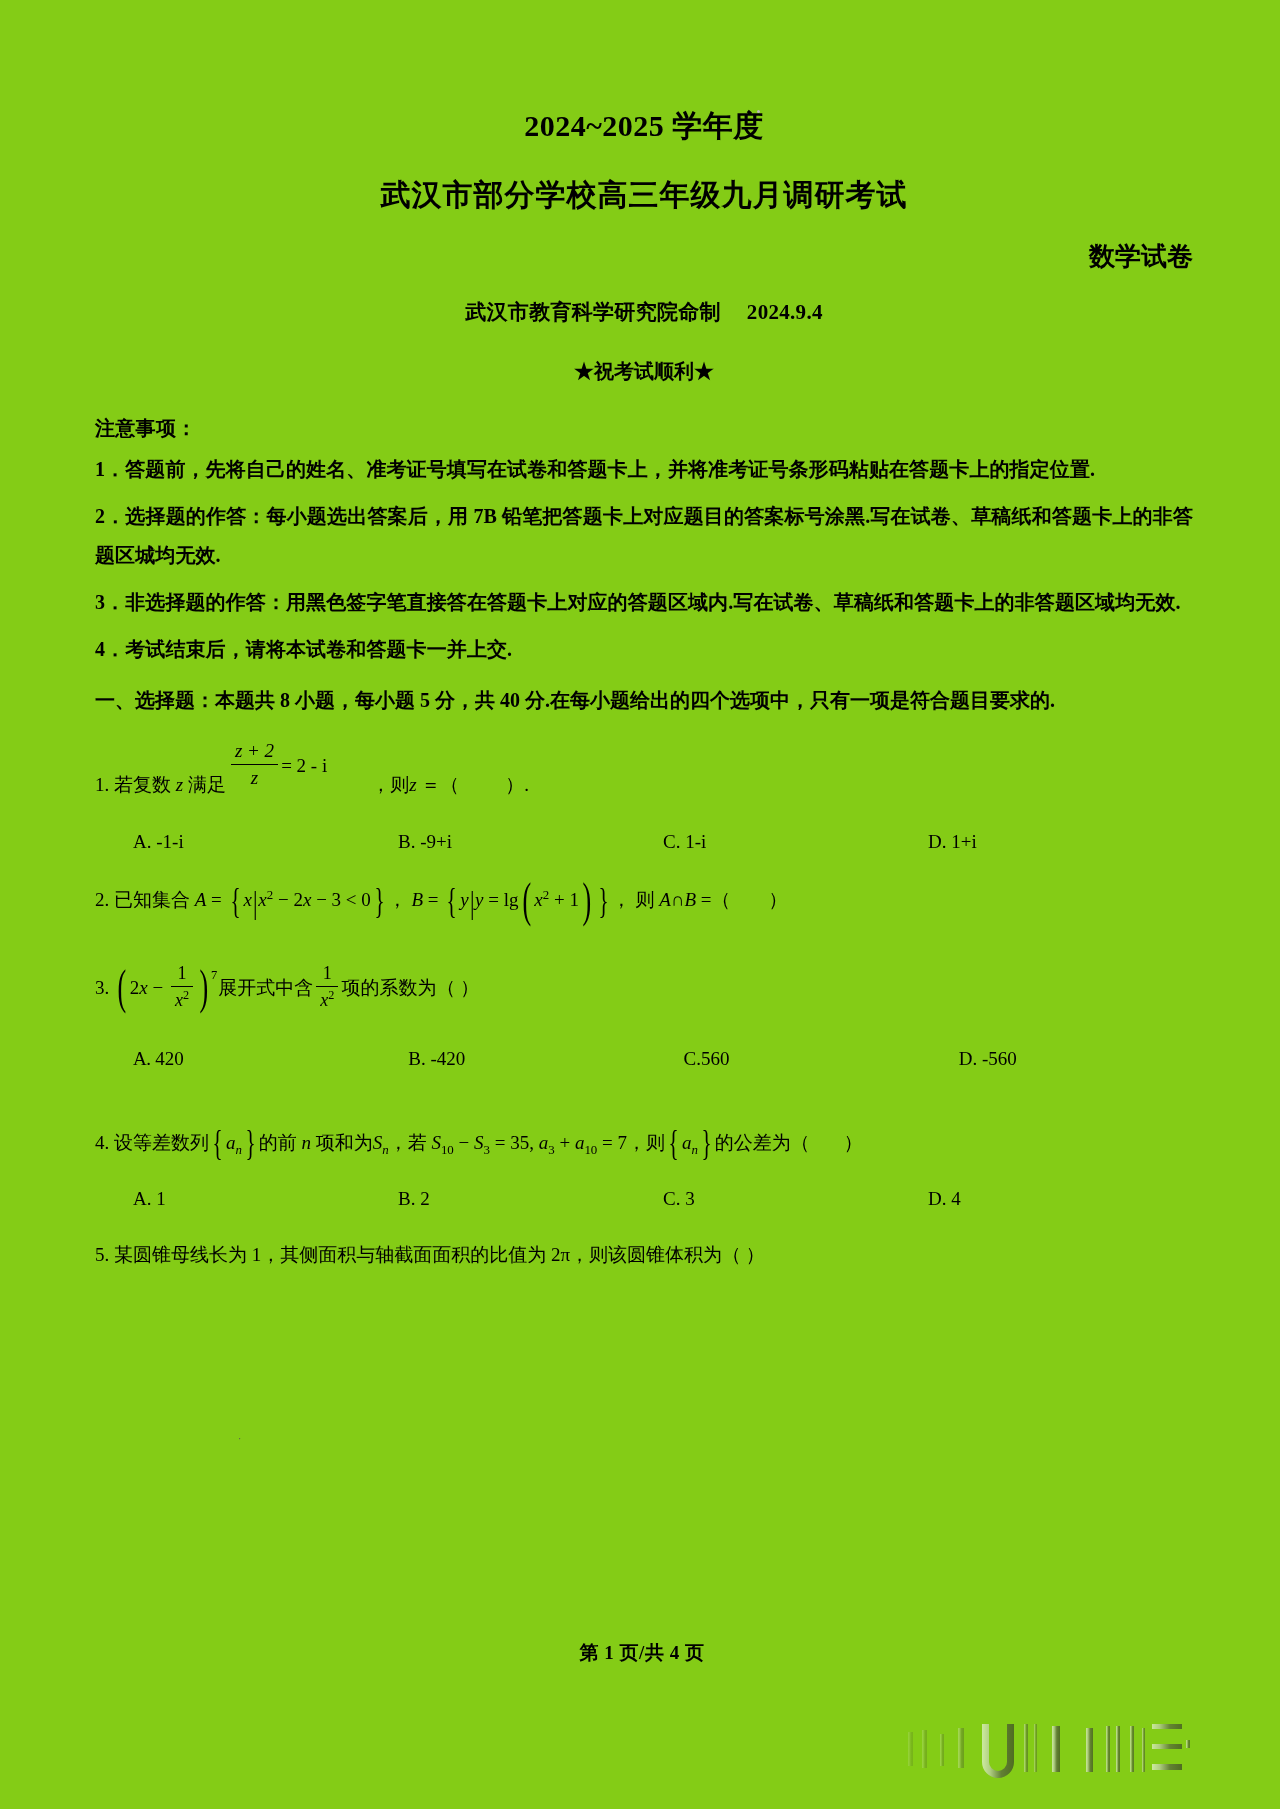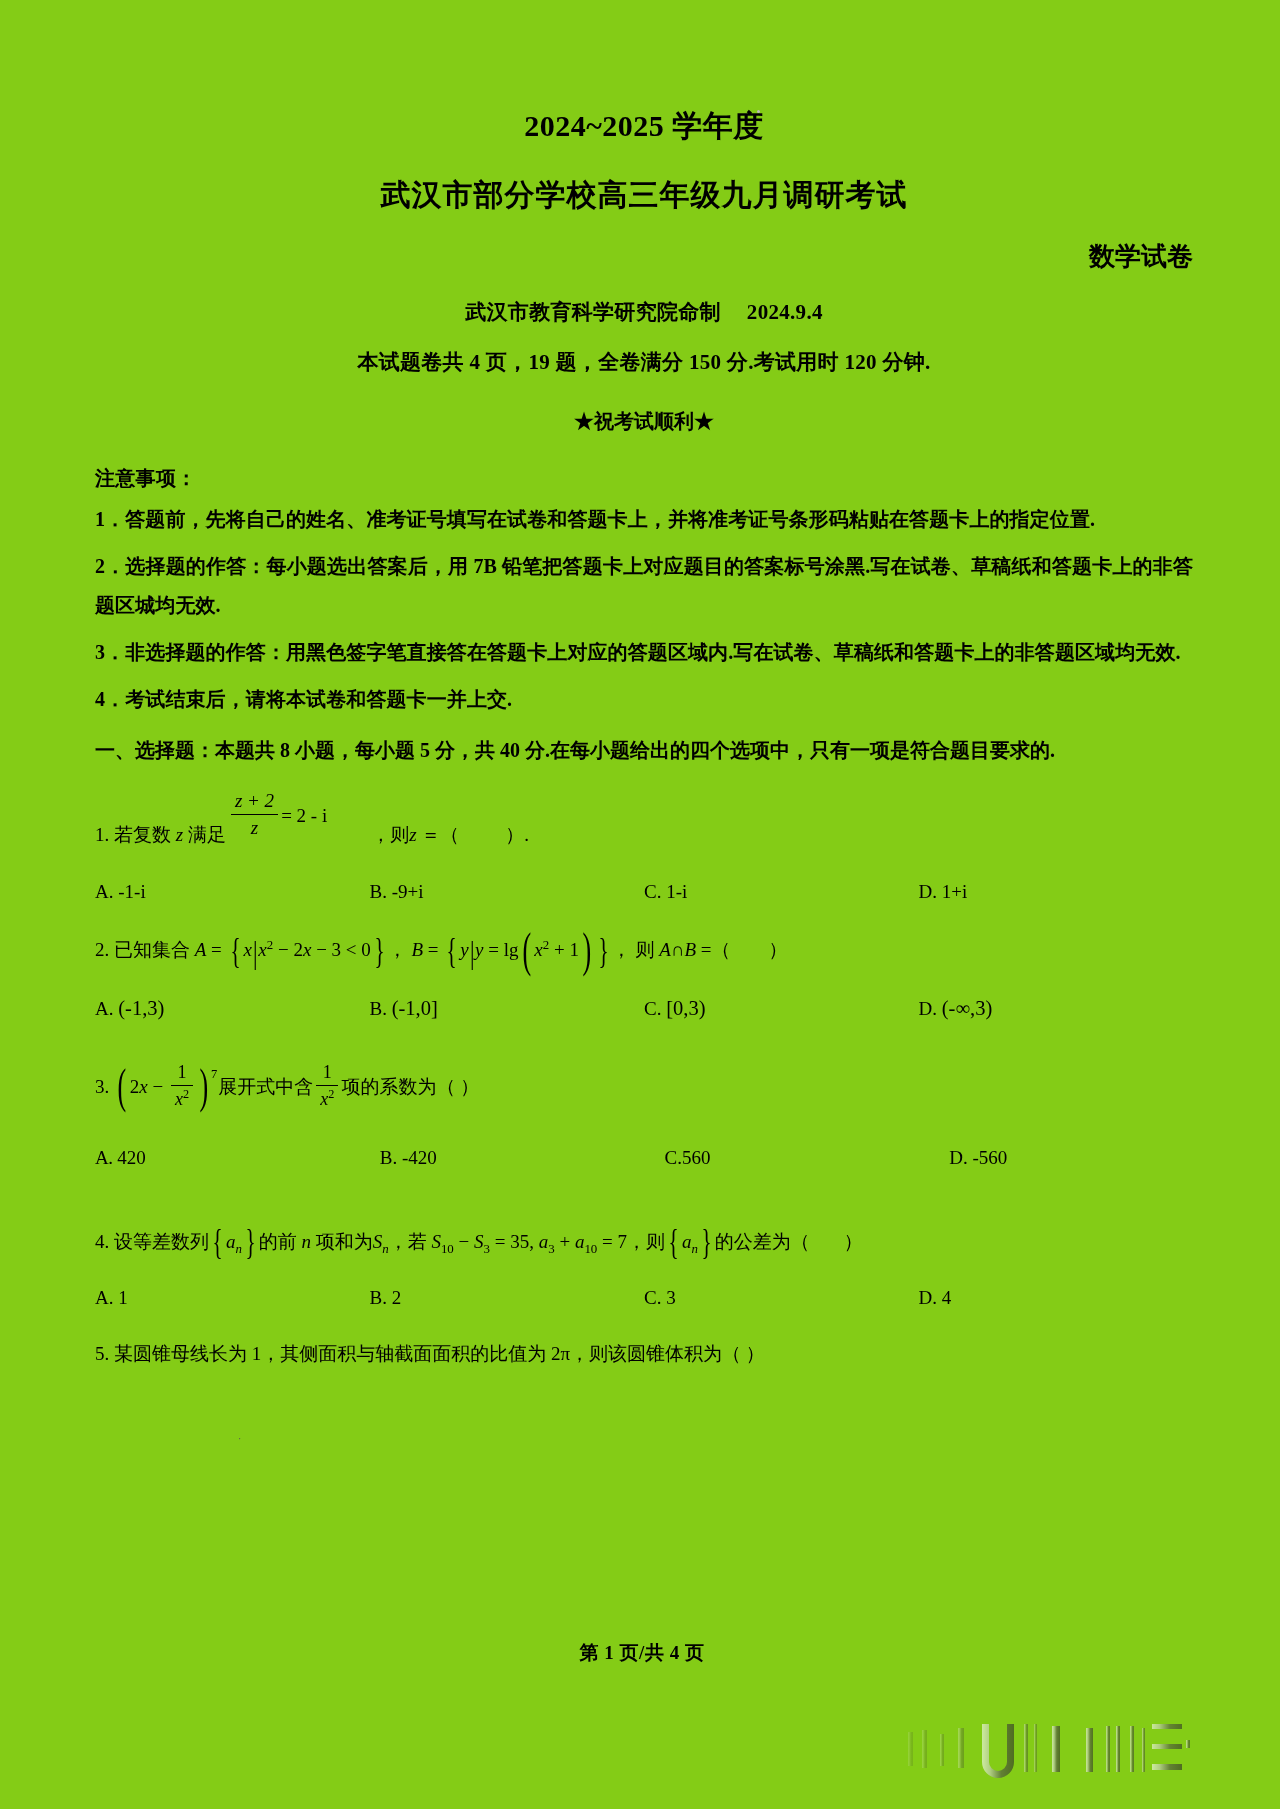--- a/index.html
+++ b/index.html
@@ -106,20 +106,21 @@
   .question {
     font-size: 19px;
     line-height: 1.6;
     margin-top: 26px;
     position: relative;
   }
   .options {
     display: flex;
     font-size: 19px;
     margin-top: 22px;
+    margin-left: 38px;
   }
   .options .opt {
     width: 25%;
     white-space: nowrap;
   }
 
   
   .mi { font-style: italic; font-family: "Liberation Serif", serif; }
   .mn { font-style: normal; }
   .sup-n { font-size: 0.68em; vertical-align: super; font-style: normal;}
@@ -248,21 +249,20 @@
   <div class="content">
 
     <div class="title-line1">2024~2025 学年度</div>
     <div class="title-line2">武汉市部分学校高三年级九月调研考试</div>
     <div class="title-line3">数学试卷</div>
 
     <div class="byline">
       <span>武汉市教育科学研究院命制</span><span class="date">2024.9.4</span>
     </div>
 
-    <div class="paper-info">本试题卷共 4 页，19 题，全卷满分 150 分.考试用时 120 分钟.</div>
 
     <div class="wish">★祝考试顺利★</div>
 
     <div class="notice-head">注意事项：</div>
 
     <div class="notice-item">1．答题前，先将自己的姓名、准考证号填写在试卷和答题卡上，并将准考证号条形码粘贴在答题卡上的指定位置.</div>
     <div class="notice-item">2．选择题的作答：每小题选出答案后，用 7B 铅笔把答题卡上对应题目的答案标号涂黑.写在试卷、草稿纸和答题卡上的非答题区城均无效.</div>
     <div class="notice-item">3．非选择题的作答：用黑色签字笔直接答在答题卡上对应的答题区域内.写在试卷、草稿纸和答题卡上的非答题区域均无效.</div>
     <div class="notice-item">4．考试结束后，请将本试卷和答题卡一并上交.</div>
 
@@ -285,26 +285,20 @@
       <div class="opt"><span>A.</span>&nbsp;<span>-1-i</span></div>
       <div class="opt"><span>B.</span>&nbsp;<span>-9+i</span></div>
       <div class="opt"><span>C.</span>&nbsp;<span>1-i</span></div>
       <div class="opt"><span>D.</span>&nbsp;<span>1+i</span></div>
     </div>
 
     <div class="question" style="margin-top:30px;">
       <span>2.</span>&nbsp;<span>已知集合</span>&nbsp;<span class="mi">A</span>&nbsp;=&nbsp;<span class="brace-l">{</span><span class="mi">x</span><span class="vbar">|</span><span class="mi">x</span><span class="sup-n">2</span>&nbsp;−&nbsp;2<span class="mi">x</span>&nbsp;−&nbsp;3&nbsp;&lt;&nbsp;0<span class="brace-r">}</span>，&nbsp;<span class="mi">B</span>&nbsp;=&nbsp;<span class="brace-l">{</span><span class="mi">y</span><span class="vbar">|</span><span class="mi">y</span>&nbsp;=&nbsp;lg<span class="paren-l">(</span><span class="mi">x</span><span class="sup-n">2</span>&nbsp;+&nbsp;1<span class="paren-r">)</span><span class="brace-r">}</span>，&nbsp;则&nbsp;<span class="mi">A</span>∩<span class="mi">B</span>&nbsp;=（<span style="display:inline-block;width:38px;"></span>）
     </div>
 
-    <div class="options" style="margin-top:26px;">
-      <div class="opt"><span>A.</span>&nbsp;<span style="font-size:1.08em;">(-1,3)</span></div>
-      <div class="opt"><span>B.</span>&nbsp;<span style="font-size:1.08em;">(-1,0]</span></div>
-      <div class="opt"><span>C.</span>&nbsp;<span style="font-size:1.08em;">[0,3)</span></div>
-      <div class="opt"><span>D.</span>&nbsp;<span style="font-size:1.08em;">(-∞,3)</span></div>
-    </div>
 
     <div class="question" style="margin-top:44px;">
       <span>3.</span>&nbsp;<span class="bigparen"><span class="paren-l">(</span>2<span class="mi">x</span>&nbsp;−&nbsp;<span class="frac small"><span class="num mn">1</span><span class="den mi">x<span class="sup-n">2</span></span></span><span class="paren-r">)</span><span class="exp-out">7</span></span><span>展开式中含</span><span class="frac small"><span class="num mn">1</span><span class="den mi">x<span class="sup-n">2</span></span></span><span>项的系数为（    ）</span>
     </div>
 
     <div class="options" style="margin-top:34px;gap:41px;">
       <div class="opt"><span style="letter-spacing:-0.5px;">A.</span>&nbsp;<span>420</span></div>
       <div class="opt"><span>B.</span>&nbsp;<span>-420</span></div>
       <div class="opt"><span>C.</span><span>560</span></div>
       <div class="opt"><span>D.</span>&nbsp;<span>-560</span></div>

